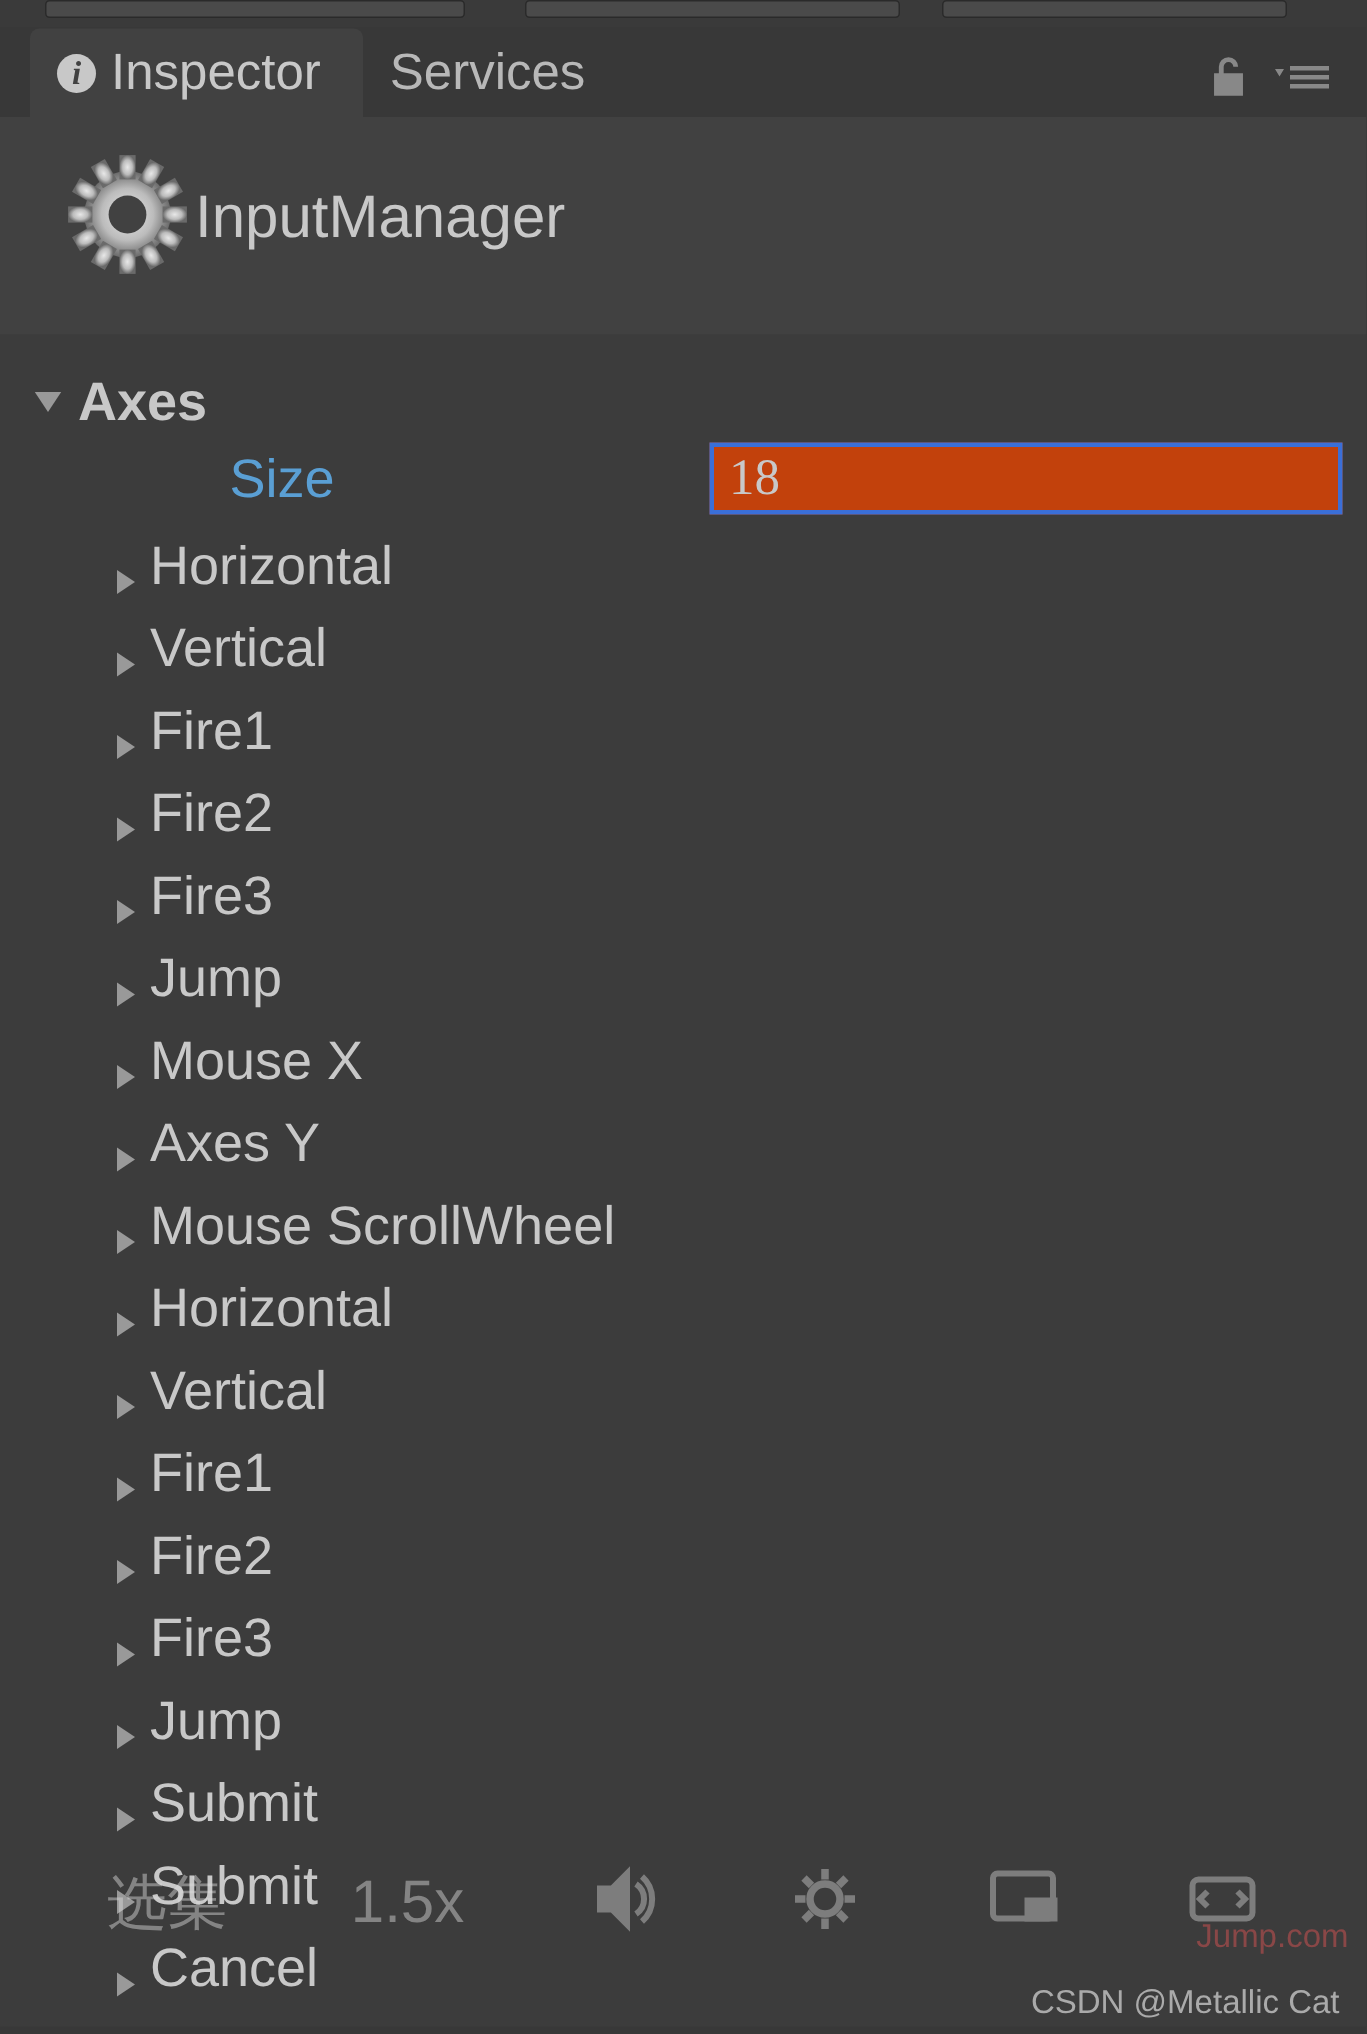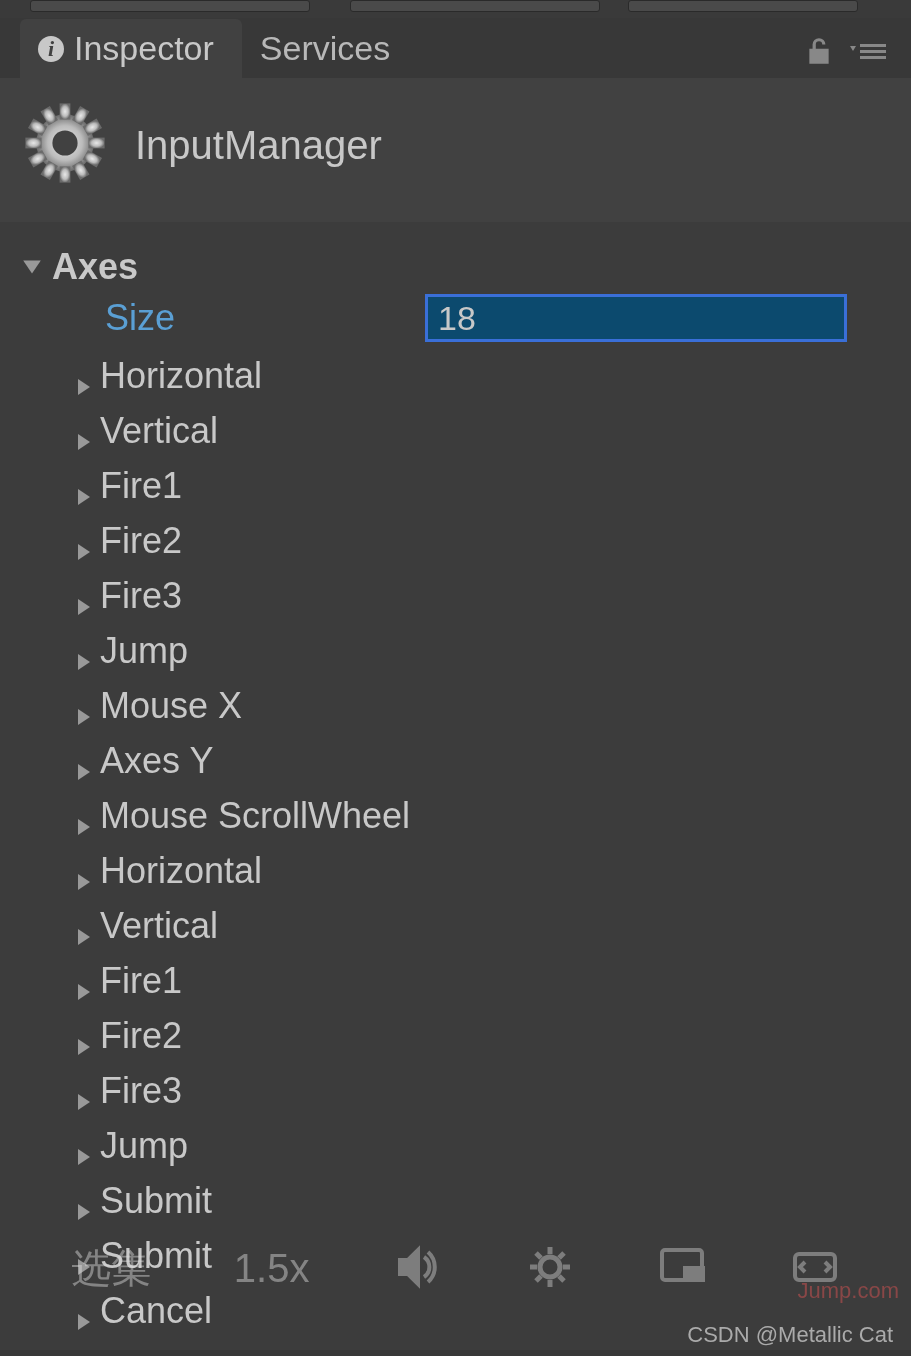--- a/index.html
+++ b/index.html
@@ -76,24 +76,23 @@
       position: absolute;
       right: 25px;
       top: 18px;
       display: flex;
       gap: 18px;
       align-items: center;
     }
     
     .header-section {
       background: #414141;
-      padding: 20px 25px 30px 20px;
-      display: flex;
-      align-items: center;
-      gap: 25px;
+      padding: 20px 25px 30px 40px;
+      display: flex;
+      align-items: center;
       position: relative;
     }
     .gear-icon-large svg {
       width: 90px;
       height: 90px;
     }
     .header-title {
       font-size: 40px;
       color: #c8c8c8;
       font-weight: normal;
@@ -135,30 +134,31 @@
     }
     .size-row {
       padding-left: 95px;
       display: flex;
       align-items: center;
     }
     .size-label {
       font-size: 36px;
       color: #5a9fd4;
       width: 320px;
+      margin-left: 48px;
     }
     .size-input {
-      background: #0c4a6e;
+      background: #c2410c;
       border: 3px solid #3a6fd8;
       color: #c8c8c8;
       font-size: 34px;
       padding: 4px 10px;
       width: 422px;
       height: 48px;
-      font-family: Liberation Sans, sans-serif;
+      font-family: Liberation Serif, serif;
     }
     .size-input::selection {
       background: #3a6fd8;
     }
     .axis-item {
       padding-left: 62px;
       display: flex;
       align-items: flex-end;
       min-height: 55px;
     }

